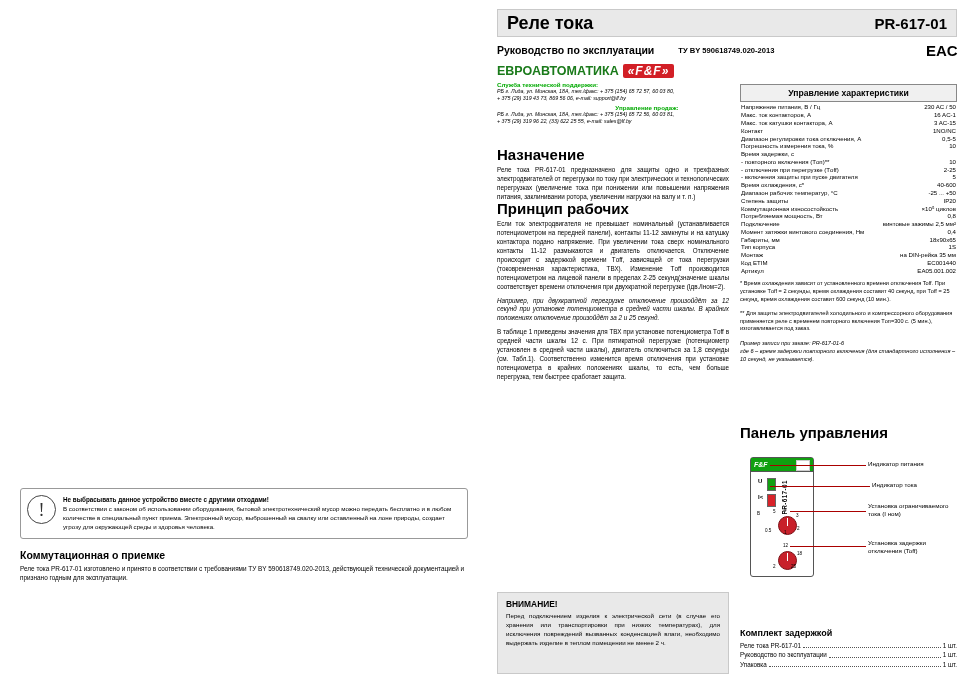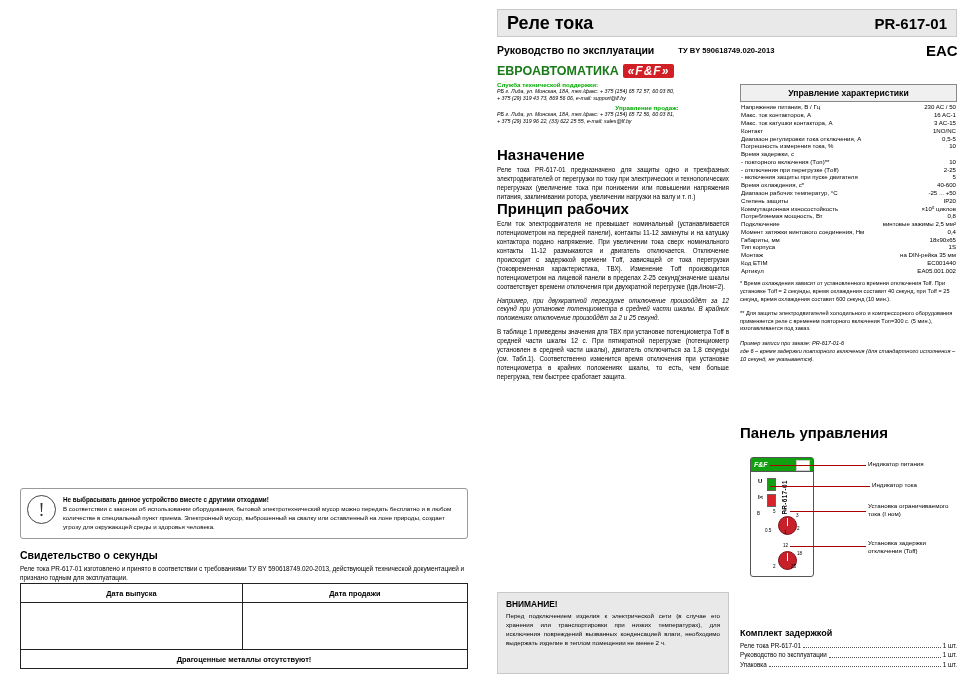--- a/index.html
+++ b/index.html
@@ -173,38 +173,23 @@
   <div class="left-col">
 
     <div class="waste-box">
       <div class="waste-icon">!</div>
       <div class="waste-text">
         <b>Не выбрасывать данное устройство вместе с другими отходами!</b><br>
         <span>В соответствии с законом об использовании оборудования, бытовой электротехнический мусор можно передать бесплатно и в любом количестве в специальный пункт приема. Электронный мусор, выброшенный на свалку или оставленный на лоне природы, создает угрозу для окружающей среды и здоровья человека.</span>
       </div>
     </div>
 
-    <div class="accept-title">Свидетельство о секунды</div>
+    <div class="accept-title">Коммутационная о приемке</div>
     <div class="accept-desc">Реле тока PR-617-01 изготовлено и принято в соответствии с требованиями ТУ BY 590618749.020-2013, действующей технической документацией и признано годным для эксплуатации.</div>
 
-    <table class="accept-table">
-      <tbody>
-          <tr>
-        <td class="hd">Дата выпуска</td>
-        <td class="hd">Дата продажи</td>
-      </tr>
-      <tr>
-        <td class="blank"></td>
-        <td class="blank"></td>
-      </tr>
-      <tr>
-        <td class="foot" colspan="2">Драгоценные металлы отсутствуют!</td>
-      </tr>
-    </tbody>
-      </table>
 
   </div>
 
   <div class="right-col">
 
     <div class="title-bar">
       <div class="t1">Реле тока</div>
       <div class="t2">PR-617-01</div>
     </div>
 

